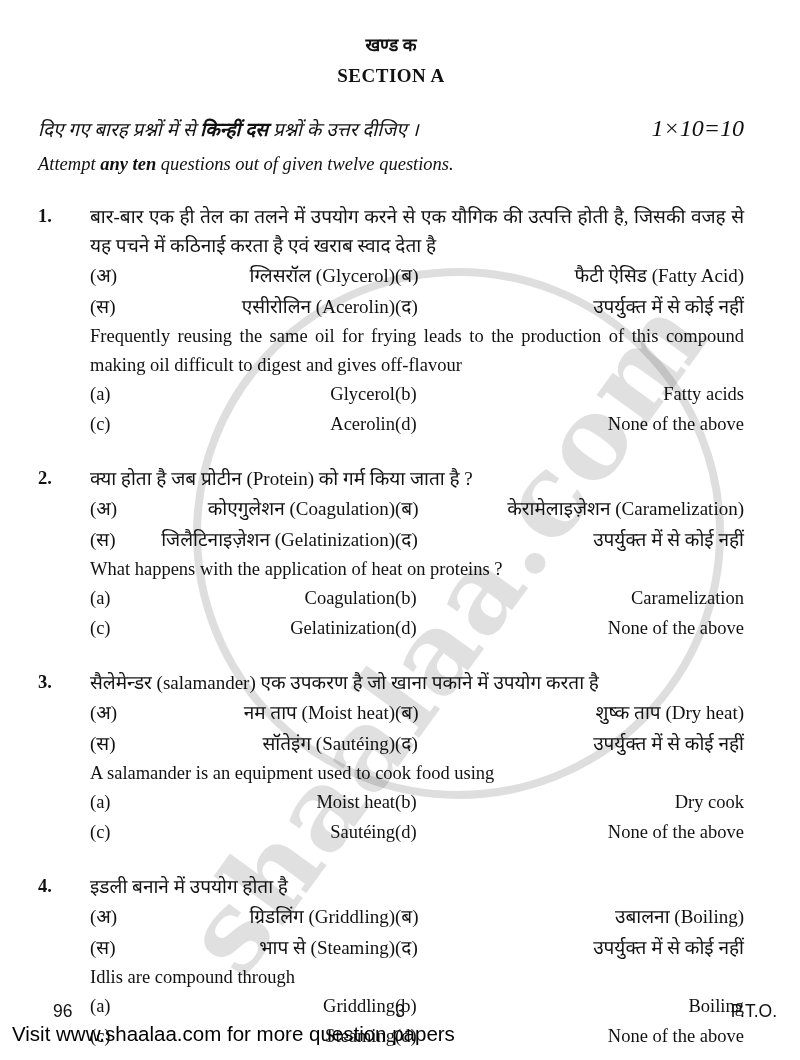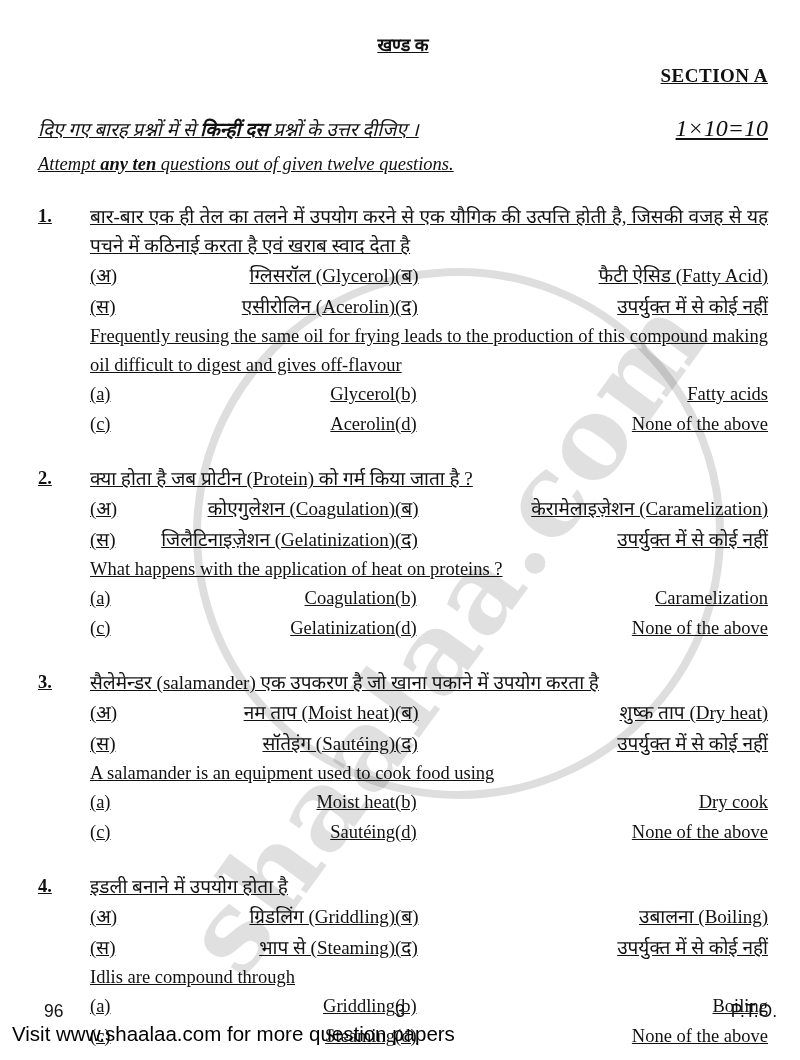--- a/index.html
+++ b/index.html
@@ -29,32 +29,31 @@
     font-size: 112px;
     font-weight: bold;
     color: rgba(0,0,0,0.12);
     letter-spacing: 2px;
     white-space: nowrap;
   }
   
   .content {
     position: relative;
     z-index: 1;
-    padding: 34px 32px 0 38px;
-    text-decoration: underline;
+    padding: 34px 56px 0 38px;
   }
   .sec-hi {
     text-align: center;
     font-weight: bold;
     font-size: 18px;
     line-height: 22px;
     margin: 0 0 8px 0;
   }
   .sec-en {
-    text-align: right;
+    text-align: center;
     font-weight: bold;
     font-size: 19px;
     letter-spacing: 0.5px;
     line-height: 24px;
     margin: 0 0 26px 0;
   }
   .instr-row {
     display: flex;
     justify-content: space-between;
     align-items: baseline;
@@ -96,21 +95,21 @@
   .opt-t { white-space: nowrap; text-align: right; }
   
   .footer {
     position: absolute;
     left: 0; right: 0; top: 1001px;
     z-index: 2;
     font-family: "Liberation Sans", "DejaVu Sans", sans-serif;
     font-size: 17.5px;
     color: #111111;
   }
-  .foot-left  { position: absolute; left: 44px;  top: 0; }
+  .foot-left  { position: absolute; left: 53px;  top: 0; }
   .foot-center{ position: absolute; left: 0; right: 0; top: 0; text-align: center; }
   .foot-right { position: absolute; right: 23px; top: 0; }
   .promo {
     position: absolute;
     left: 12px; top: 1022px;
     z-index: 2;
     font-family: "Liberation Sans", "DejaVu Sans", sans-serif;
     font-size: 20.5px;
     color: #000000;
   }

